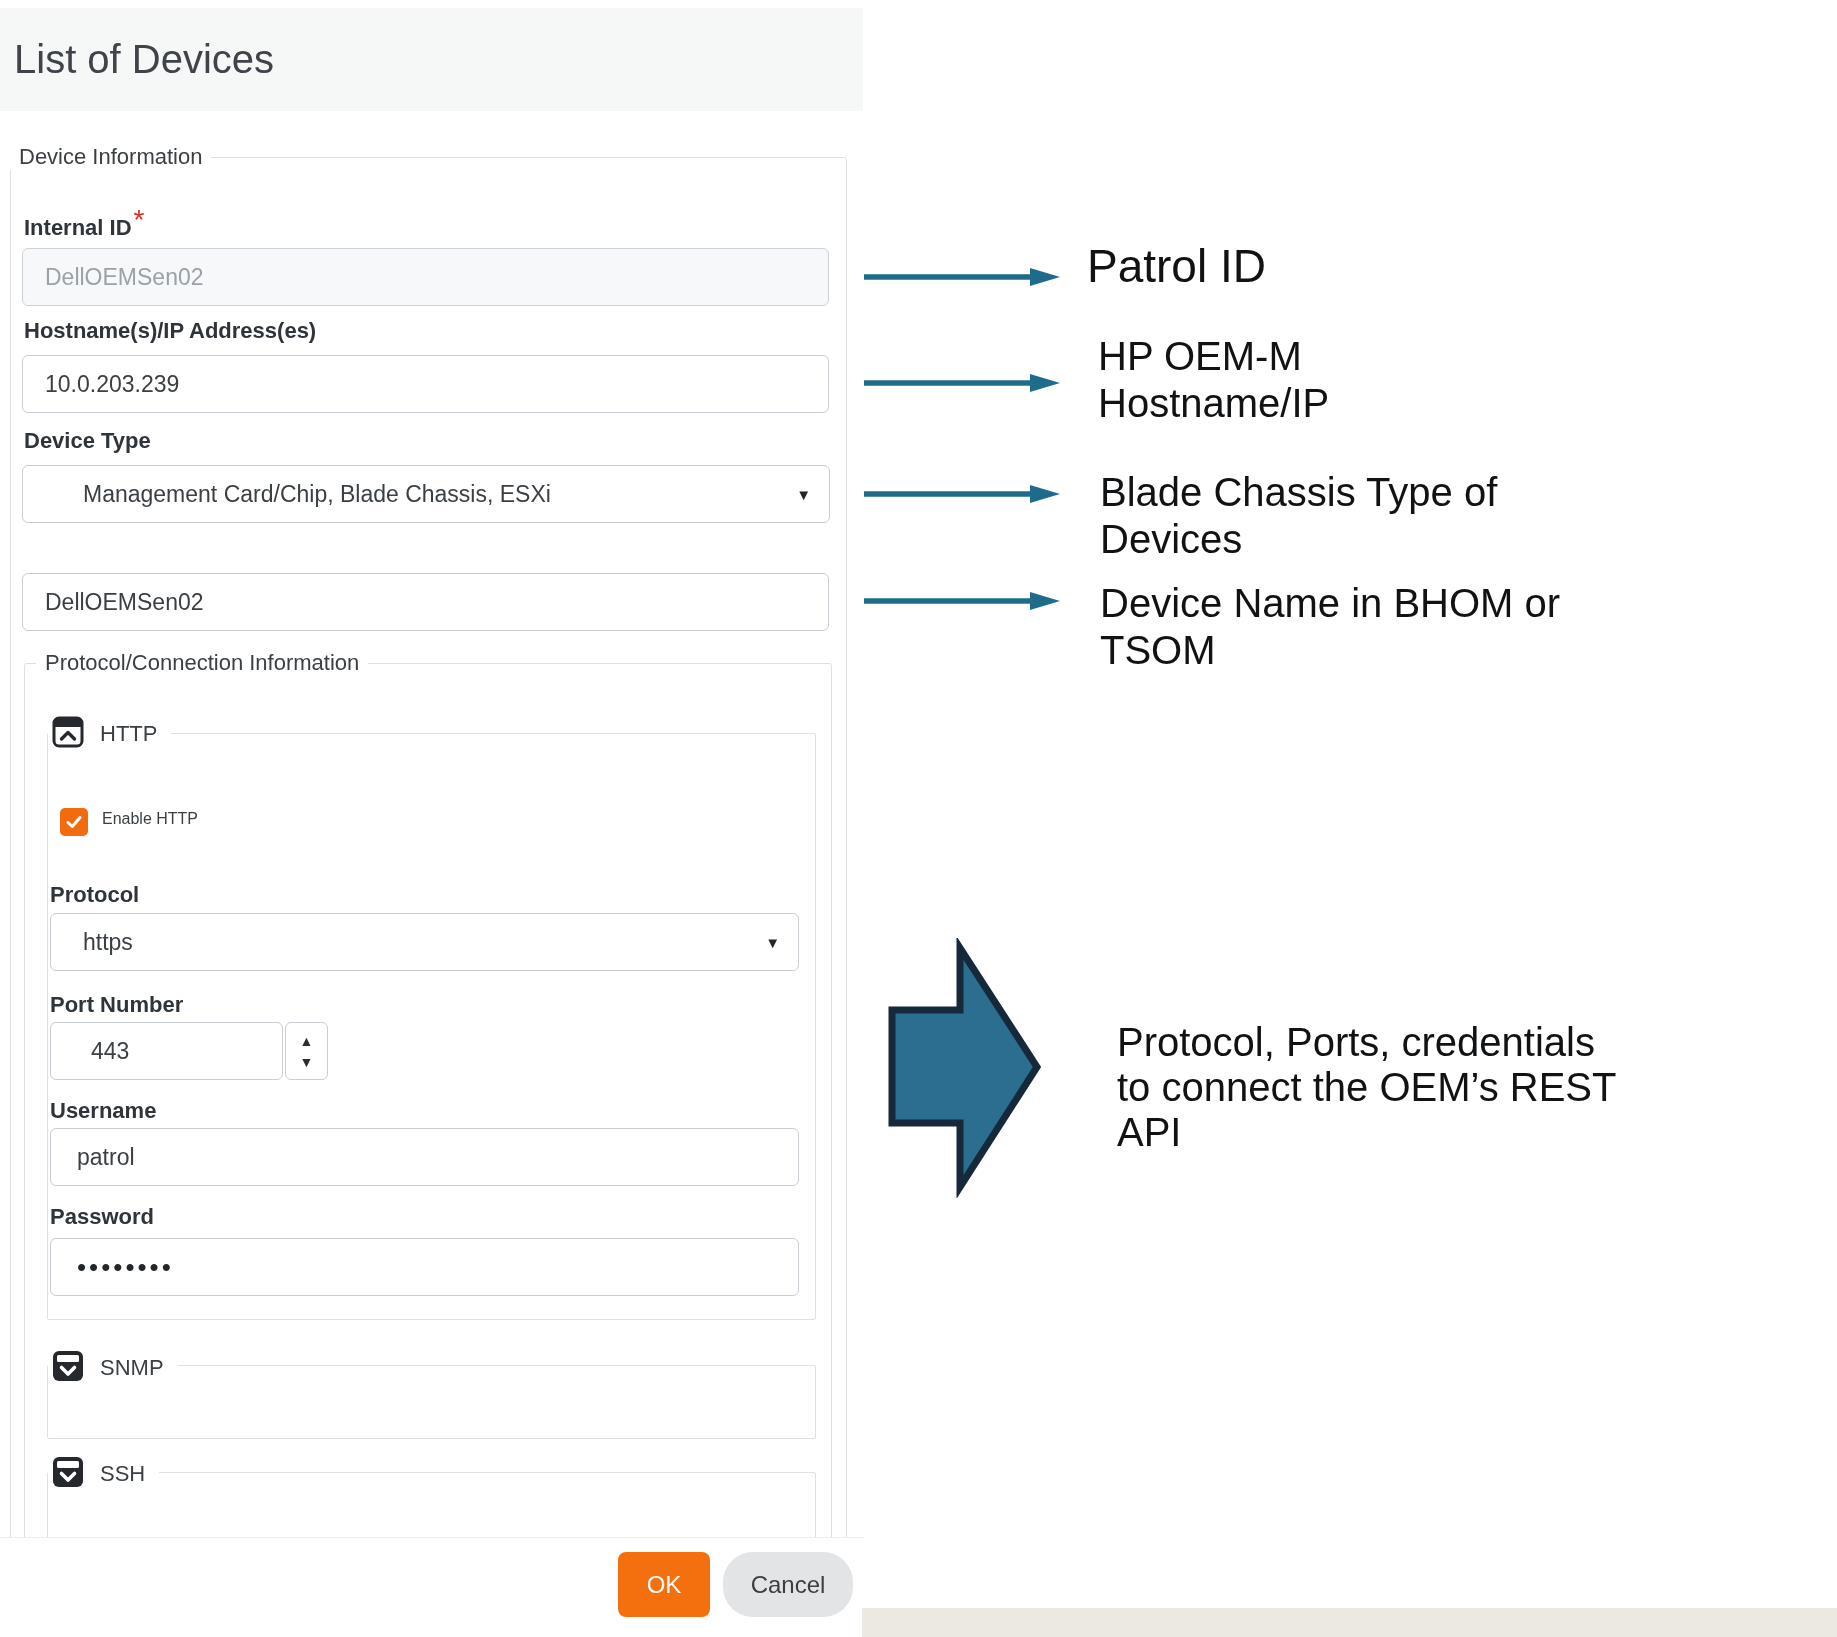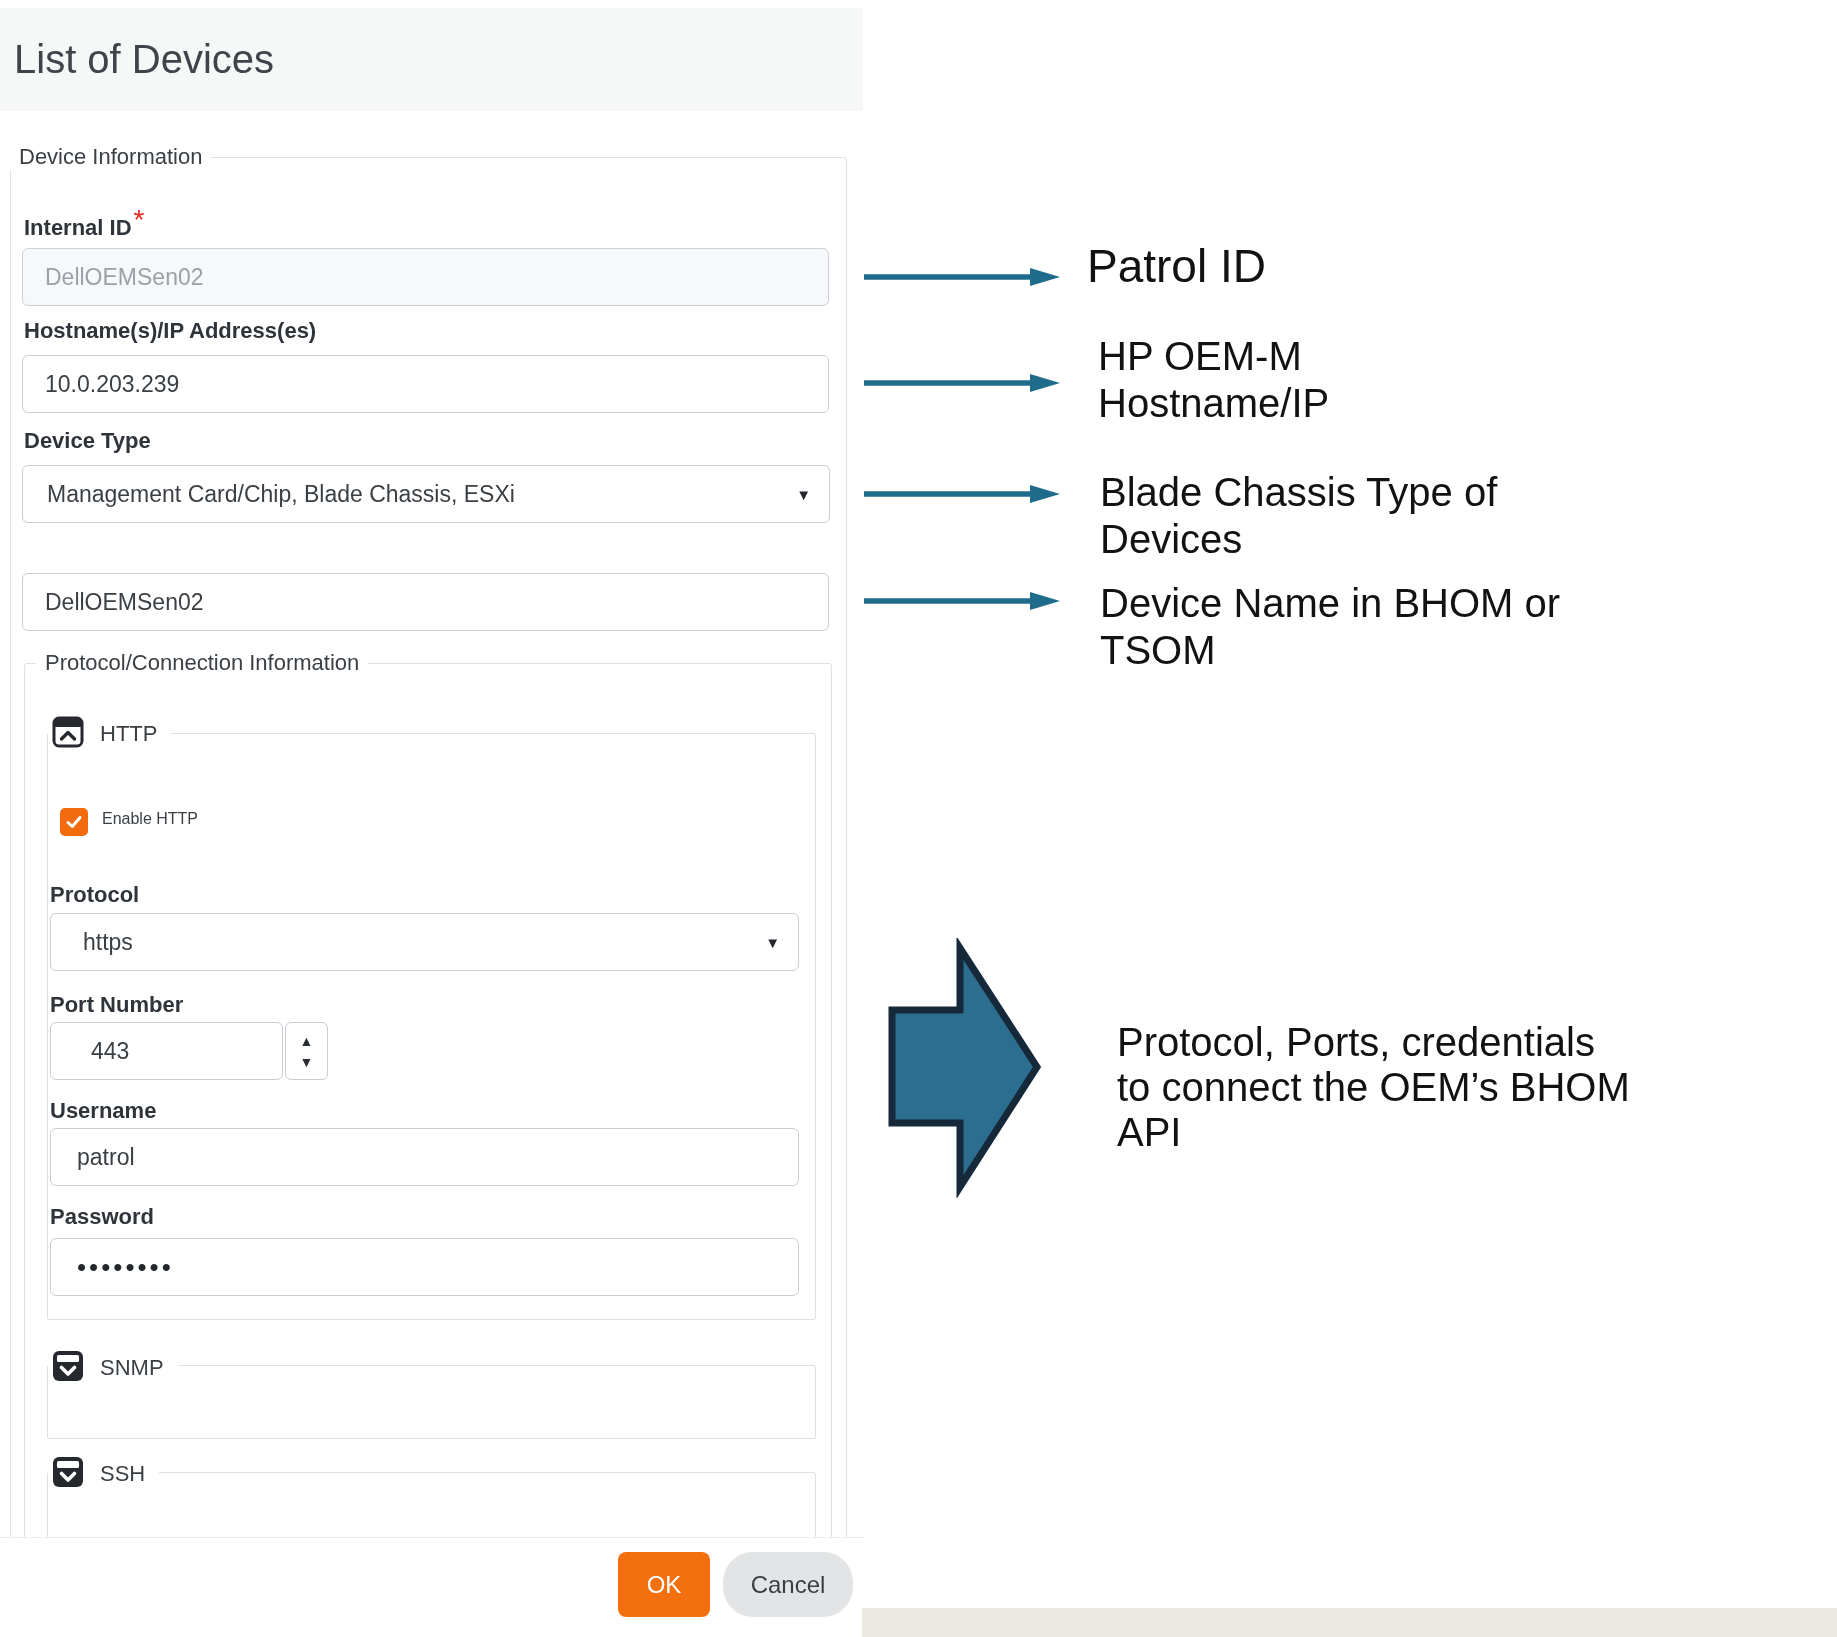--- a/index.html
+++ b/index.html
@@ -62,21 +62,21 @@
 
     <div class="flabel" style="left:24px;top:210px;">
       <span>Internal ID</span><span class="req">*</span>
     </div>
     <input class="tinput disabled" style="left: 22px; top: 248px; width: 807px;" disabled="" value="DellOEMSen02">
 
     <div class="flabel" style="left:24px;top:318px;">Hostname(s)/IP Address(es)</div>
     <input class="tinput" style="left: 22px; top: 355px; width: 807px;" value="10.0.203.239">
 
     <div class="flabel" style="left:24px;top:428px;">Device Type</div>
-    <div class="selectbox" style="left:22px;top:465px;width:808px;">
+    <div class="selectbox" style="left:22px;top:465px;width:808px;padding-left:36px;">
       <span class="sel-text">Management Card/Chip, Blade Chassis, ESXi</span>
       <span class="caret">▼</span>
     </div>
 
     <input class="tinput" style="left: 22px; top: 573px; width: 807px;" value="DellOEMSen02">
 
     <div class="fieldset" style="left:24px;top:663px;width:806px;height:890px;"></div>
     <span class="legend" style="left:36px;top:650px;">Protocol/Connection Information</span>
 
     <div class="fieldset" style="left:47px;top:733px;width:767px;height:585px;border-radius:2px;"></div>
@@ -177,19 +177,19 @@
   <div class="note" style="left:1100px;top:580px;">
     <div>Device Name in BHOM or</div>
     <div>TSOM</div>
   </div>
 
   <svg class="arrow-svg" style="left:880px;top:938px;" width="170" height="260">
     <polygon points="12,72 80,72 80,10 157,129 80,249 80,185 12,185" fill="#2c6e8f" stroke="#16293a" stroke-width="7" stroke-linejoin="miter"></polygon>
   </svg>
   <div class="note" style="left:1117px;top:1020px;line-height:45px;">
     <div>Protocol, Ports, credentials</div>
-    <div>to connect the OEM’s BHOM</div>
+    <div>to connect the OEM’s REST</div>
     <div>API</div>
   </div>
 
   <div class="beige-strip"></div>
 
 </div>
 
 </body></html>

